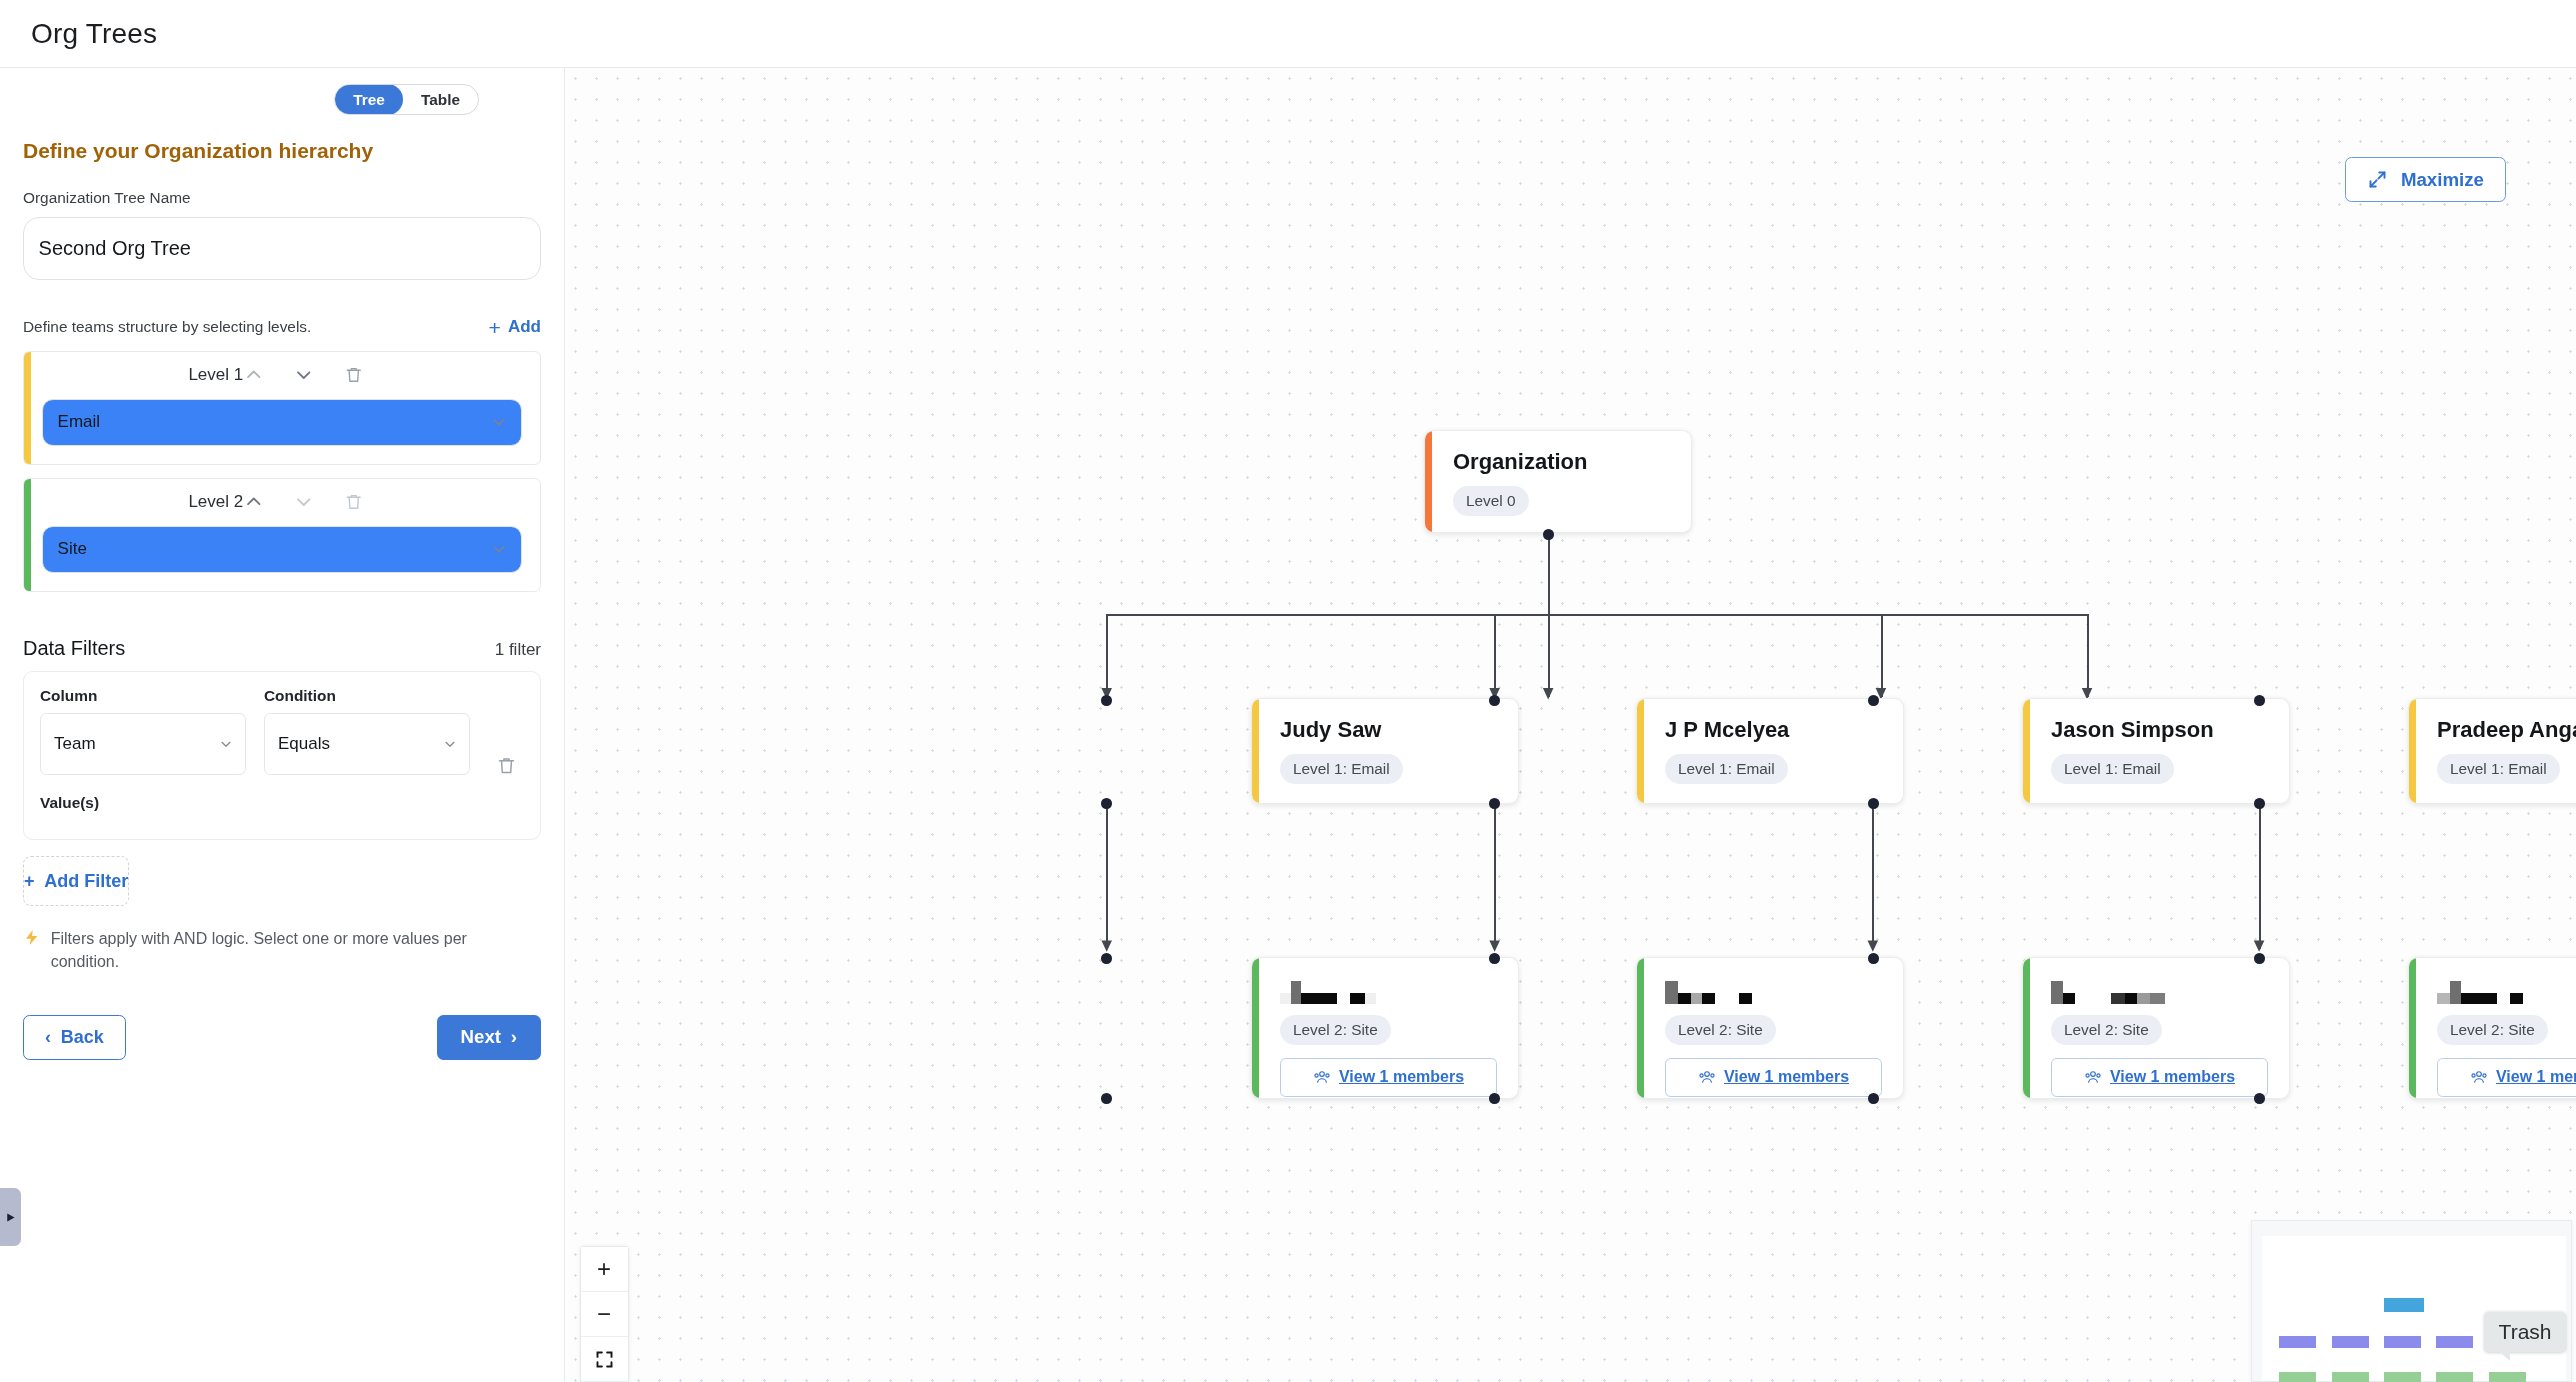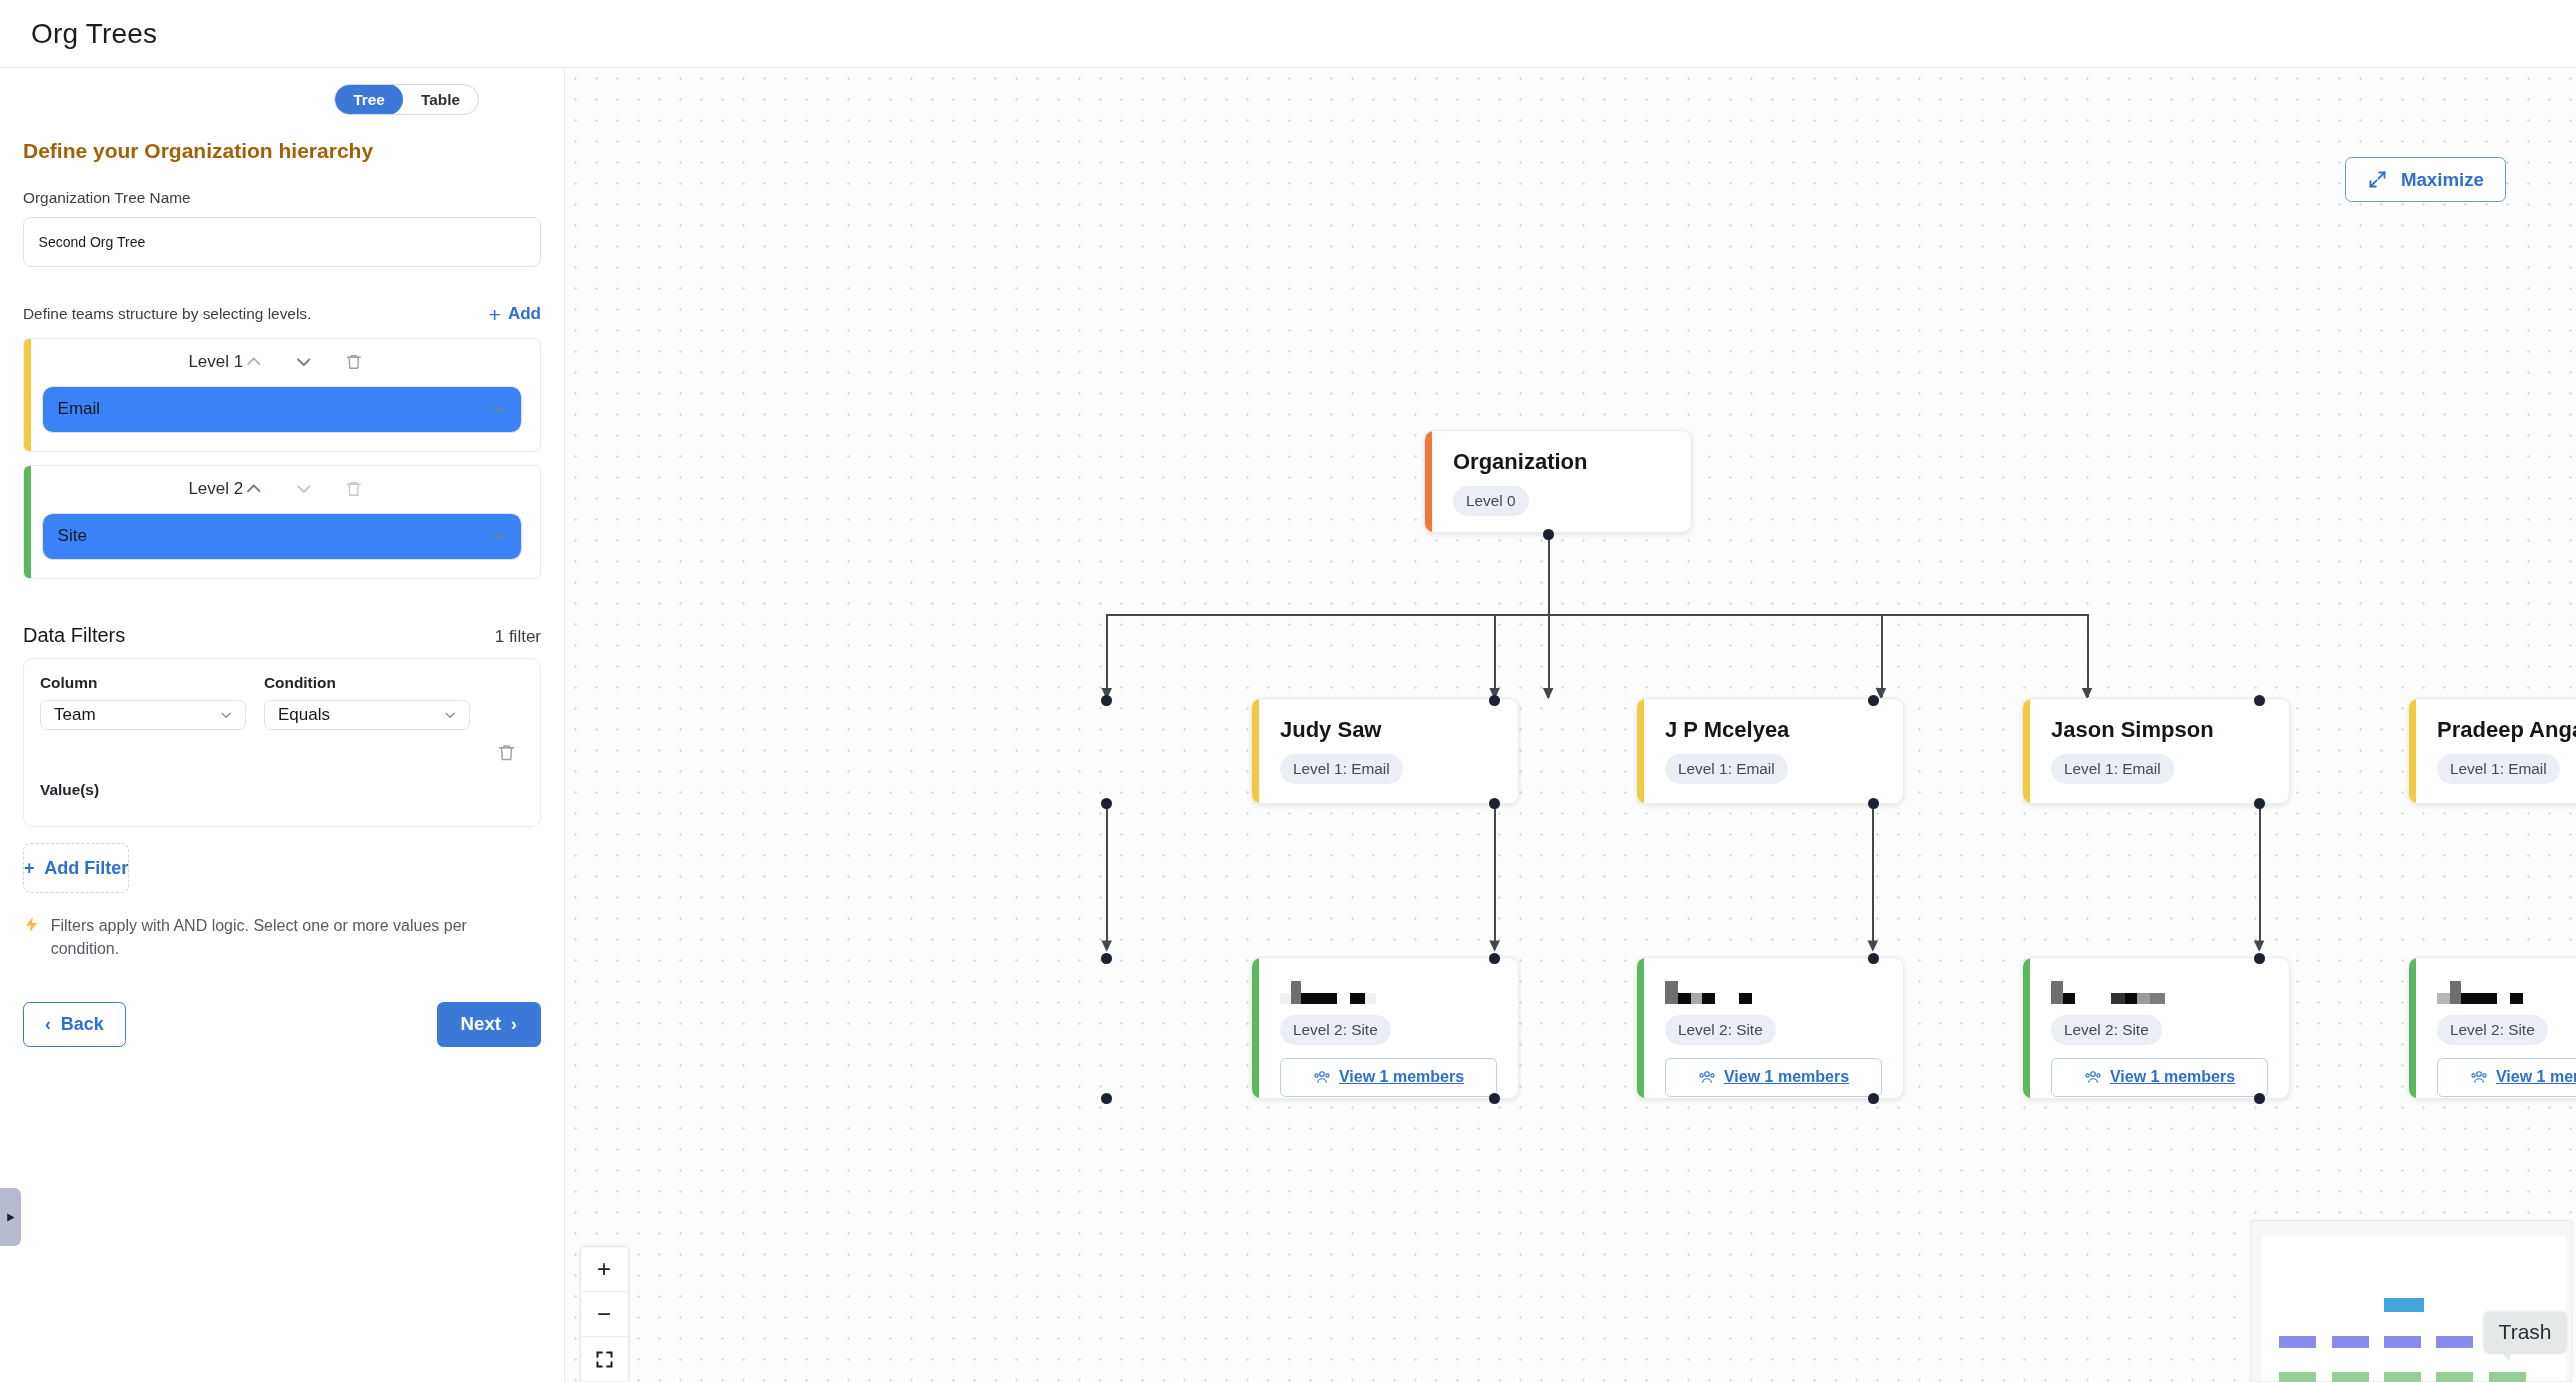--- a/index.html
+++ b/index.html
@@ -43,22 +43,22 @@
     display: flex; align-items: center; color: #2e3238; cursor: pointer;
     border: none; background: transparent;
   }
   .seg-btn.active { background: #3b78d8; color: #fff; border-radius: 811px; height: 31px; }
 
   .panel-heading { font-size: 21px; font-weight: 700; color: #a16207; margin-top: 24px; }
 
   .field-label { font-size: 15.4px; color: #3a3f45; margin-top: 26px; margin-bottom: 9.7px; }
 
   .text-input {
-    width: 100%; height: 50px; border: 0.8px solid #dfe3e8; border-radius: 8px;
-    font-size: 14px; color: #16191c; padding: 0 14.6px; background: #fff;
+    width: 100%; height: 63px; border: 0.8px solid #dfe3e8; border-radius: 16px;
+    font-size: 20px; color: #16191c; padding: 0 14.6px; background: #fff;
     font-family: "Liberation Sans", sans-serif;
   }
 
   .levels-head { display: flex; align-items: center; justify-content: space-between; margin-top: 37px; }
   .levels-hint { font-size: 15.4px; color: #3a3f45; }
   .add-link {
     display: inline-flex; align-items: center; gap: 7.3px;
     color: #2f6fd0; font-size: 17px; font-weight: 600; cursor: pointer;
     background: none; border: none; font-family: "Liberation Sans", sans-serif;
   }
@@ -83,21 +83,21 @@
   
   .filters-head { display: flex; align-items: baseline; justify-content: space-between; margin-top: 45px; }
   .filters-title { font-size: 20px; color: #14171a; }
   .filters-count { font-size: 17px; color: #3a3f45; }
 
   .filter-card { margin-top: 11.4px; border: 0.8px solid #e9ecf0; border-radius: 9.7px; padding: 14.6px 16px 19.5px 16px; background: #fff; }
   .filter-grid { display: flex; gap: 18px; align-items: flex-start; }
   .filter-col { flex: 1; }
   .sub-label { font-size: 15.4px; font-weight: 700; color: #22262b; margin-bottom: 8px; }
   .mini-select {
-    height: 30px; border: 0.8px solid #e1e5ea; border-radius: 6.5px; display: flex;
+    height: 62px; border: 0.8px solid #e1e5ea; border-radius: 6.5px; display: flex;
     align-items: center; justify-content: space-between; padding: 0 11.4px 0 13px;
     font-size: 17px; color: #16191c; background: #fff; cursor: pointer;
   }
   .filter-trash { width: 36px; display: flex; align-items: center; justify-content: center; padding-top: 68px; }
   .value-row { margin-top: 18px; padding-right: 54px; }
   .value-select {
     height: 47px; border: 0.8px solid #e1e5ea; border-radius: 6.5px; display: flex;
     align-items: center; justify-content: space-between; padding: 0 11.4px 0 9.7px; background: #fff; cursor: pointer;
   }
   .chip { background: #eceef5; color: #40454c; font-size: 16px; border-radius: 4.9px; padding: 4.9px 9.7px; }

